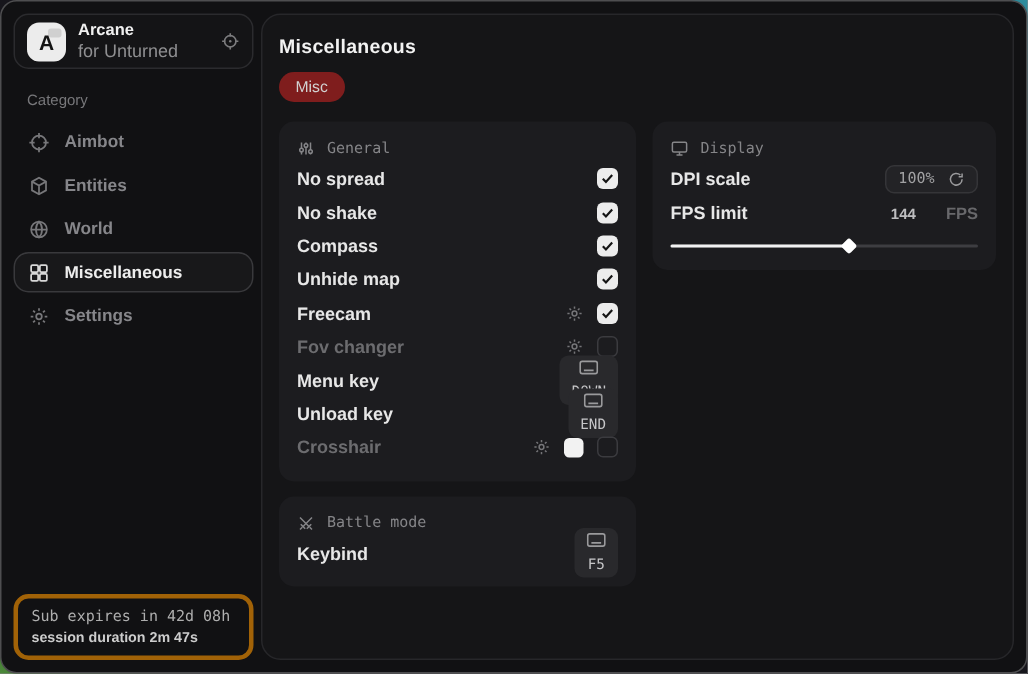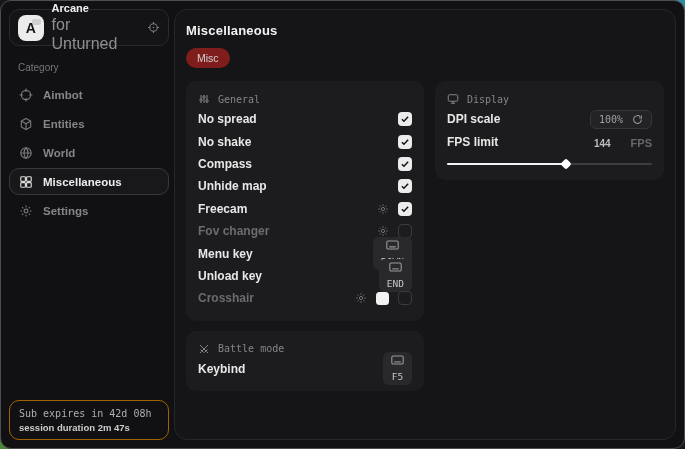--- a/index.html
+++ b/index.html
@@ -20,33 +20,33 @@
     display:flex; align-items:center; gap:8px; padding:5px 8px; height:37px;
   }
   .logo {
     width:26px; height:26px; border-radius:8px; background:#ececec; color:#141414;
     font-weight:bold; font-size:14px; display:grid; place-items:center; position:relative; overflow:hidden;
   }
   .logo::after { content:""; position:absolute; top:4px; right:3px; width:9px; height:6px; border-radius:2px; background:#c9c9c9; opacity:.8; }
   .logo span { position:relative; z-index:1; }
   .brand-text { line-height:1.2; }
   .brand-title { font-size:11px; font-weight:bold; color:#f0f0f0; }
-  .brand-sub { font-size:16px; color:#8f8f91; }
+  .brand-sub { font-size:12px; color:#8f8f91; }
   .brand-icon { margin-left:auto; color:#7c7c7e; display:flex; }
   .category-label { margin:16px 9px 7px; font-size:10px; color:#77777a; }
   .nav-item {
     display:flex; align-items:center; gap:10px; height:27px; padding:0 9px; margin:1px 0;
     color:#86868a; font-size:11.5px; font-weight:600; border:1px solid transparent; border-radius:10px;
     cursor:default;
   }
   .nav-item .nav-ico { display:flex; color:#77777a; }
   .nav-item.selected { color:#ededed; border-color:#39393c; background:#18181a; }
   .nav-item.selected .nav-ico { color:#d8d8d8; }
   .sidebar-spacer { flex:1; }
-  .status-card { border:1px solid #a16207; border-radius:10px; padding:7px 9px 6px; }
+  .status-card { border:3px solid #a16207; border-radius:10px; padding:7px 9px 6px; }
   .status-line1 { font-family:"DejaVu Sans Mono", monospace; font-size:10px; color:#aeaeae; white-space:nowrap; }
   .status-line2 { font-size:9.5px; font-weight:bold; color:#cdcdcd; margin-top:3px; }
   
   .main {
     flex:1; border:1px solid #27272a; border-radius:13px; background:#151517;
     padding:13px 11px; display:flex; flex-direction:column; overflow:hidden;
   }
   .page-title { font-size:13px; font-weight:bold; color:#f2f2f2; letter-spacing:.2px; }
   .chip {
     margin-top:10px; align-self:flex-start; background:#7f1d1d; color:#d2d2d2;

